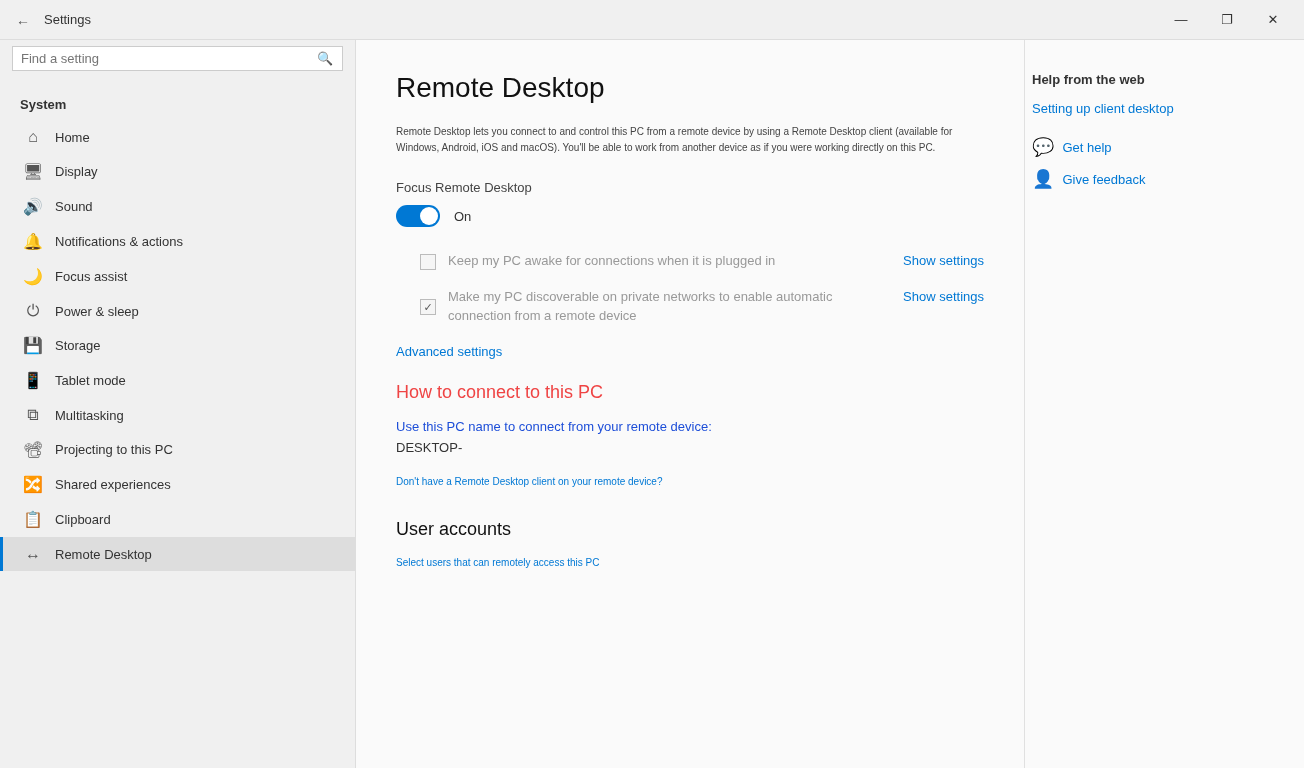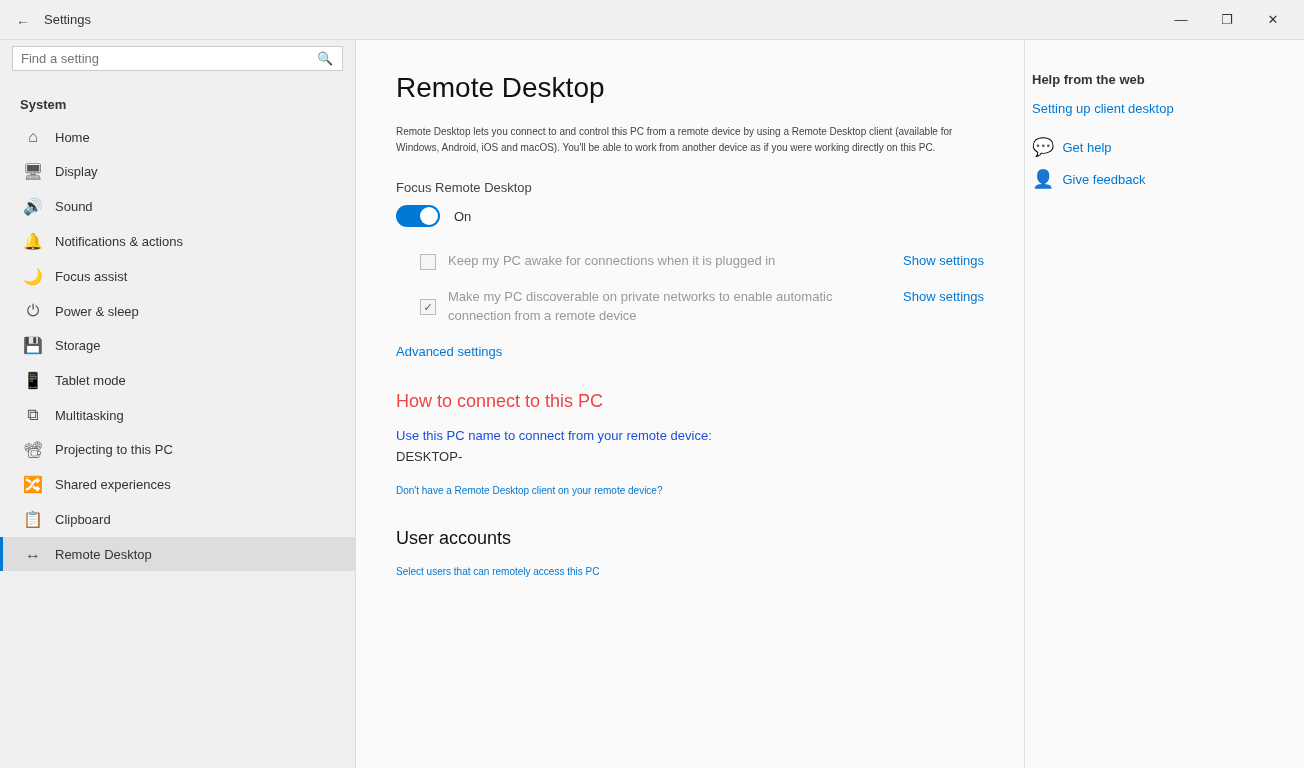--- a/index.html
+++ b/index.html
@@ -107,21 +107,21 @@
     .checkbox-wrap { display: flex; align-items: center; gap: 12px; flex: 1; padding-left: 24px; }
     .checkbox {
       width: 16px; height: 16px; border: 1px solid #bbb; background: #f5f5f5; flex-shrink: 0; margin-top: 2px;
       display: flex; align-items: center; justify-content: center; cursor: pointer;
     }
     .checkbox.checked { background: #f5f5f5; }
     .checkbox-check { font-size: 11px; color: #555; }
     .checkbox-label { font-size: 13px; color: #999; line-height: 1.5; }
     .show-settings-link { font-size: 13px; color: #0078d4; cursor: pointer; margin-left: auto; white-space: nowrap; padding-top: 2px; }
 
-    .advanced-settings-link { font-size: 13px; color: #0078d4; cursor: pointer; margin-bottom: 32px; display: inline-block; }
+    .advanced-settings-link { font-size: 13px; color: #0078d4; cursor: pointer; margin-bottom: 23px; display: inline-block; }
 
     .section-title { font-size: 18px; font-weight: 400; color: #ef4444; margin-bottom: 16px; }
 
     .connect-desc { font-size: 13px; color: #1d4ed8; margin-bottom: 6px; }
     .pc-name { font-size: 13px; color: #333; font-weight: 400; margin-bottom: 16px; }
 
     .blue-link { font-size: 10px; color: #0078d4; cursor: pointer; margin-bottom: 32px; display: inline-block; }
 
     .user-accounts-title { font-size: 18px; font-weight: 400; color: #111; margin-bottom: 12px; }
 

